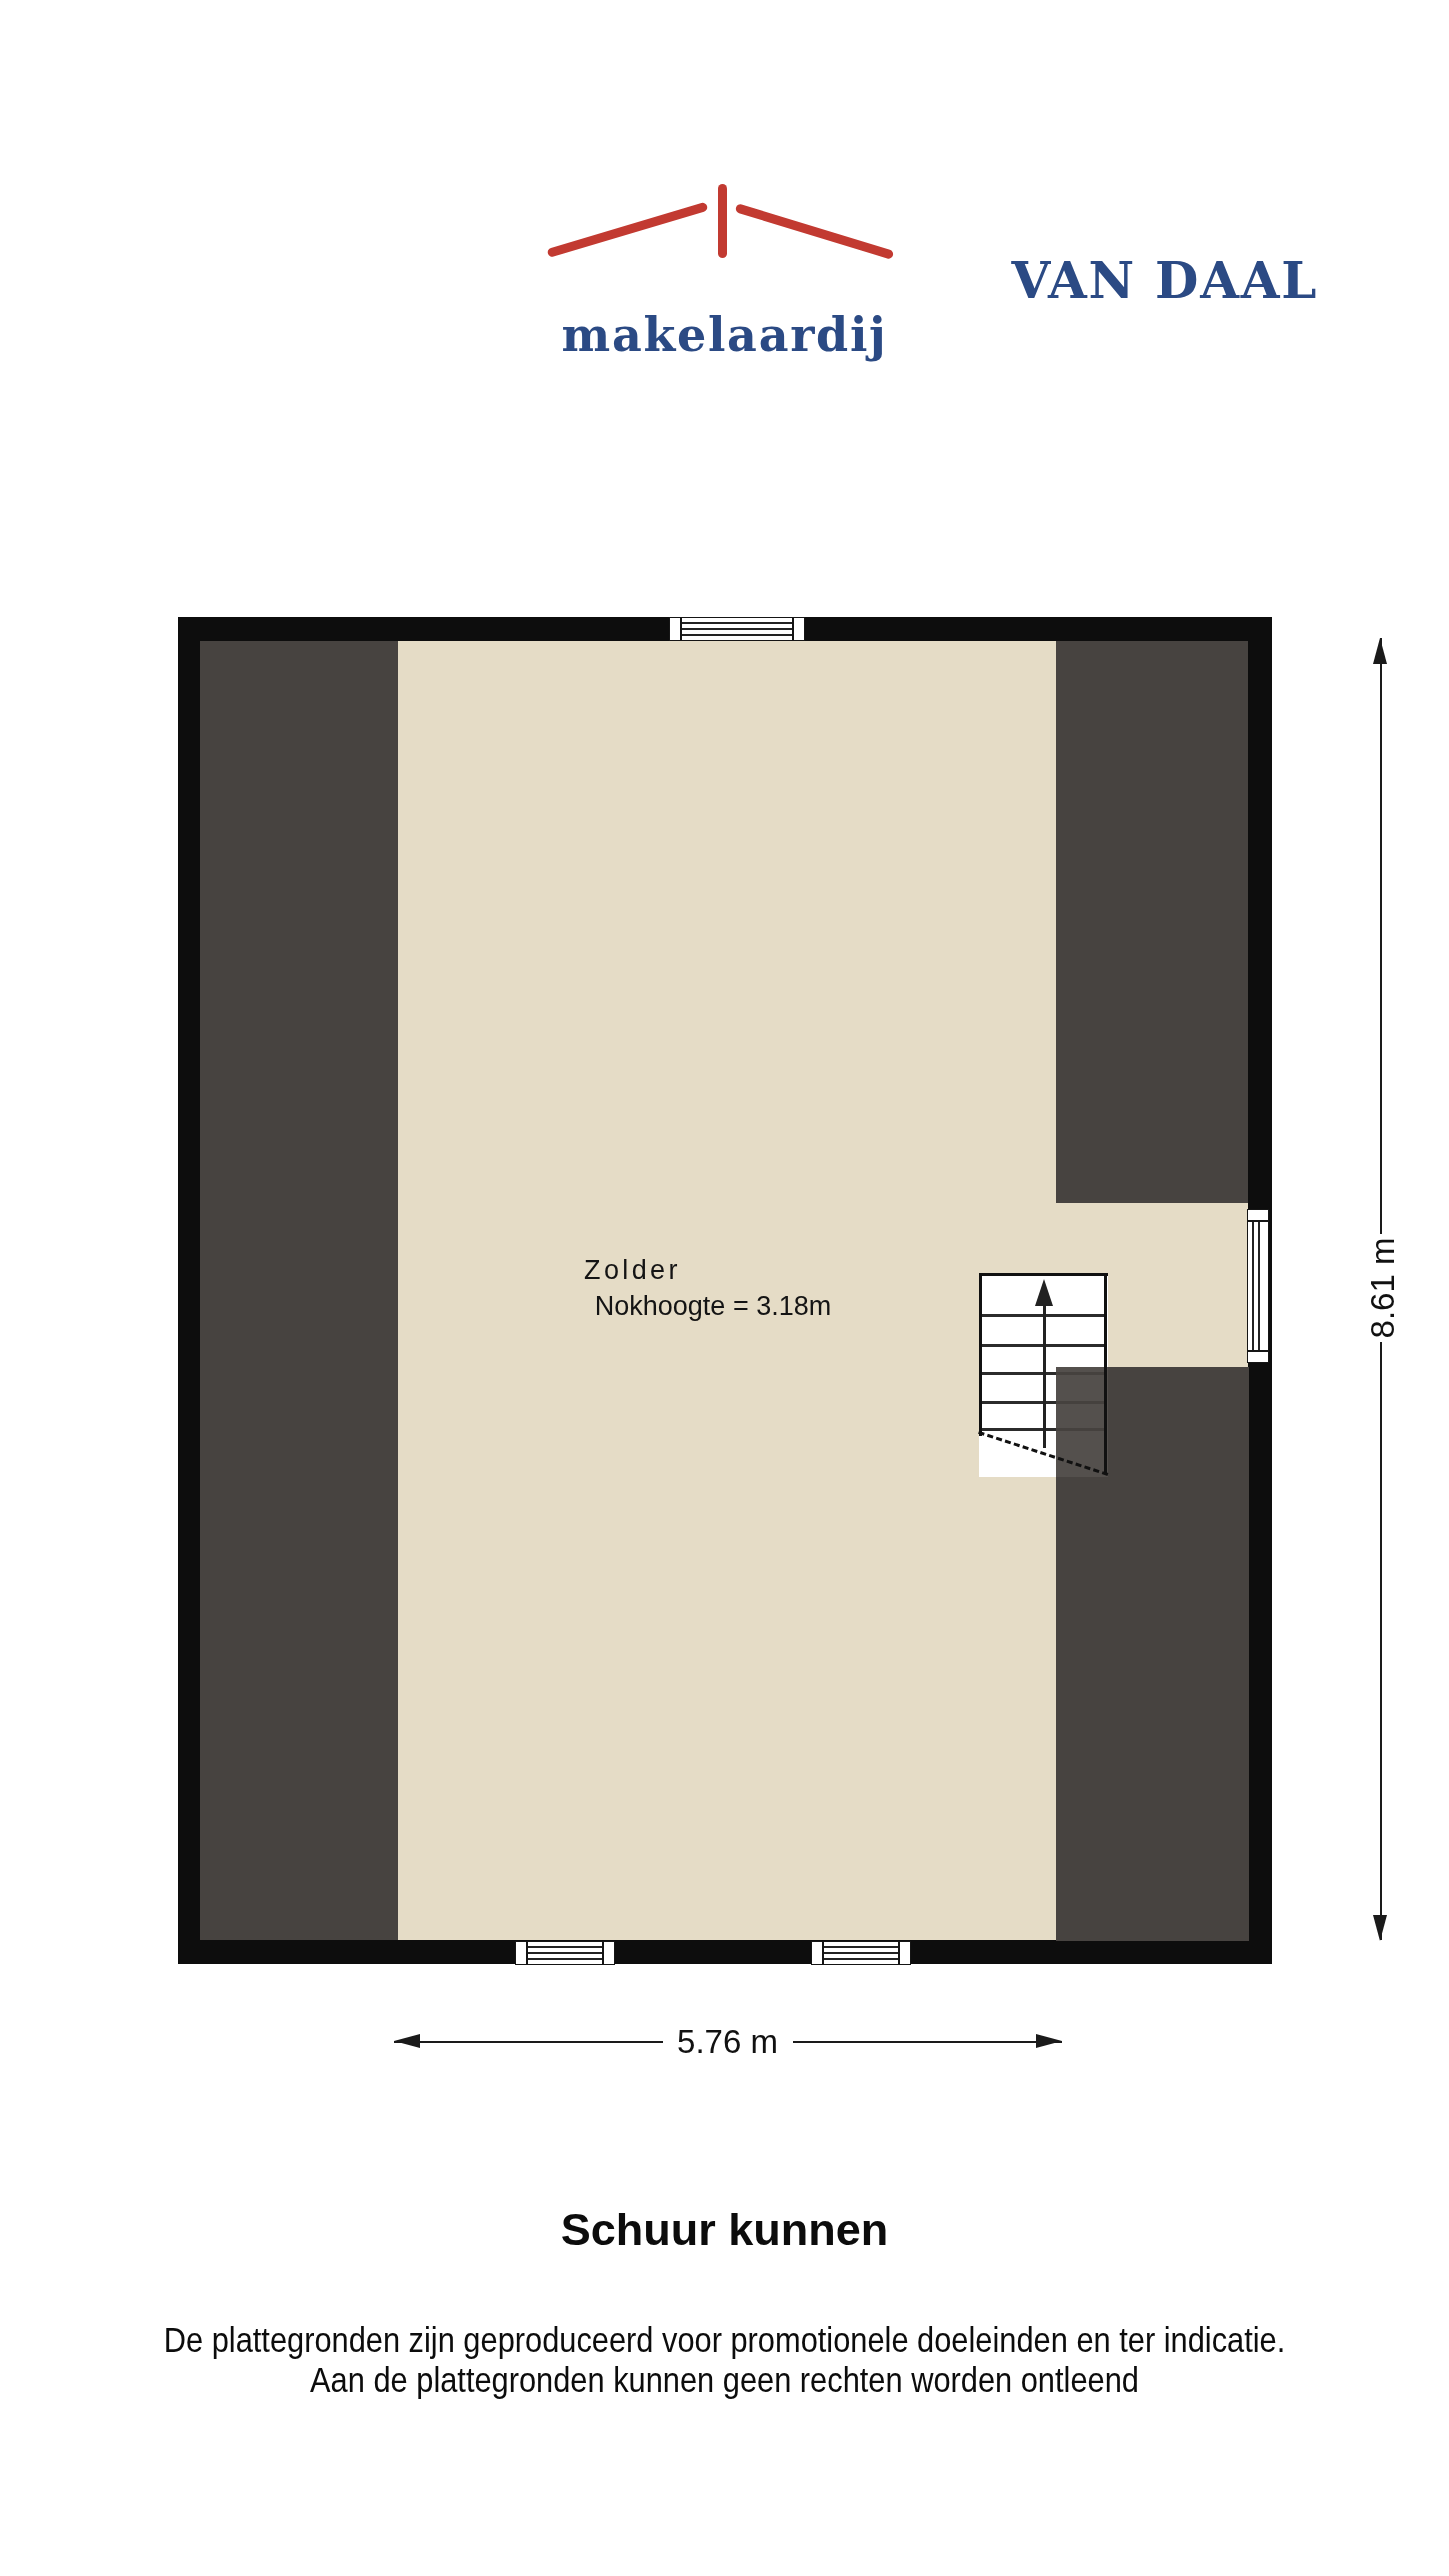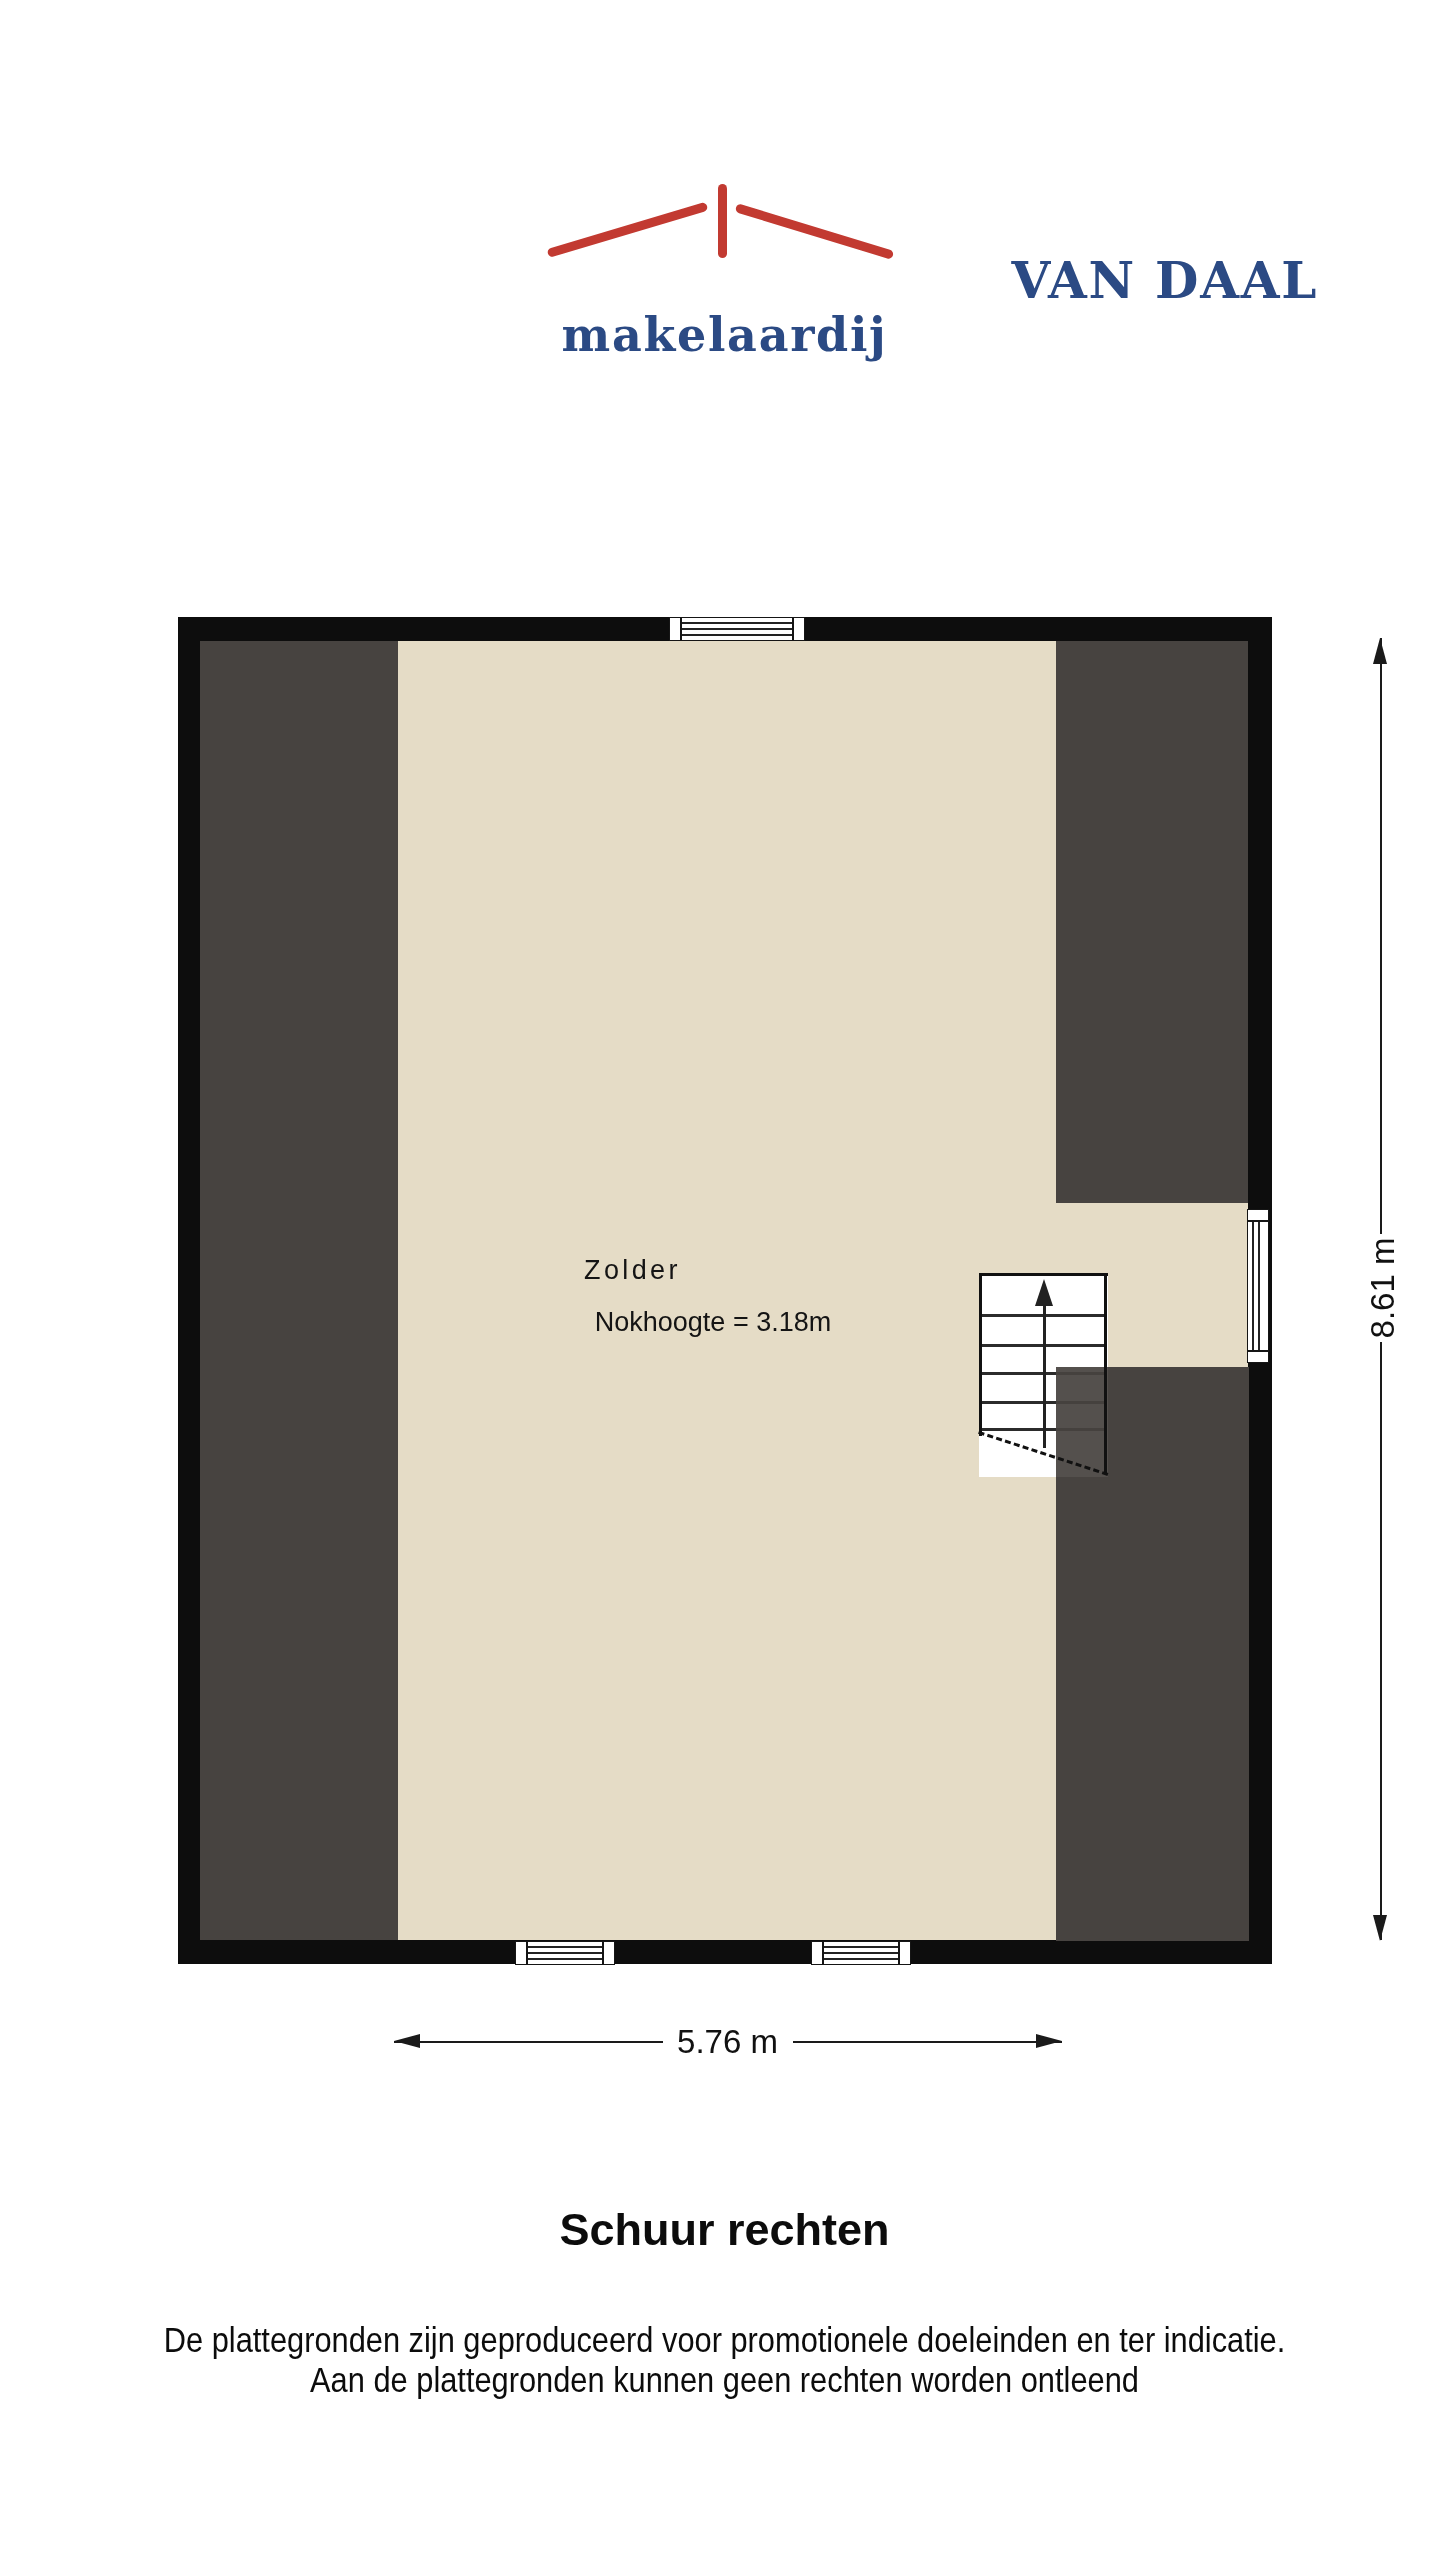--- a/index.html
+++ b/index.html
@@ -50,21 +50,21 @@
   .dim-line-h{position:absolute;top:2041px;height:1.7px;background:#1a1a1a;}
   .dim-arrow{position:absolute;width:0;height:0;}
   .dim-label{position:absolute;font-size:33px;color:#111;text-align:center;}
   .dim-label-v{left:1312px;top:1271px;width:137px;height:34px;transform:rotate(-90deg);}
   .dim-label-h{left:659px;top:2023px;width:137px;}
 
   
   .room-label{position:absolute;left:584px;top:1255px;width:258px;text-align:left;
       font-size:27px;letter-spacing:3.4px;color:#141414;z-index:8;}
   .room-sublabel{position:absolute;left:584px;top:1291px;width:258px;text-align:center;
-      font-size:27px;color:#141414;z-index:8;margin-top:16px;}
+      font-size:27px;color:#141414;z-index:8;}
 
   
   .footer-title{position:absolute;left:0;top:2208px;width:1449px;text-align:center;
       font-size:45px;line-height:43px;font-weight:bold;color:#0c0c0c;}
   .disclaimer{position:absolute;left:0;width:1449px;text-align:center;
       font-size:35px;color:#0c0c0c;transform:scaleX(0.88);}
 </style>
 </head>
 <body>
 
@@ -142,20 +142,20 @@
       <div class="dim-line-h" style="left:793px;width:269px;"></div>
       <div class="dim-arrow" style="left:394px;top:2034px;border-top:7.7px solid transparent;border-bottom:7.7px solid transparent;border-right:26px solid #1a1a1a;"></div>
       <div class="dim-arrow" style="left:1036px;top:2034px;border-top:7.7px solid transparent;border-bottom:7.7px solid transparent;border-left:26px solid #1a1a1a;"></div>
       <div class="dim-label dim-label-h">5.76 m</div>
     </div>
 
   </div>
 
   <div>
     <div class="footer-title">
-      <div>Schuur rechten</div>
+      <div>Schuur kunnen</div>
     </div>
     <div class="disclaimer" style="top:2320px;">De plattegronden zijn geproduceerd voor promotionele doeleinden en ter indicatie.</div>
     <div class="disclaimer" style="top:2360px;">Aan de plattegronden kunnen geen rechten worden ontleend</div>
   </div>
 
 </div>
 
 
 </body></html>

